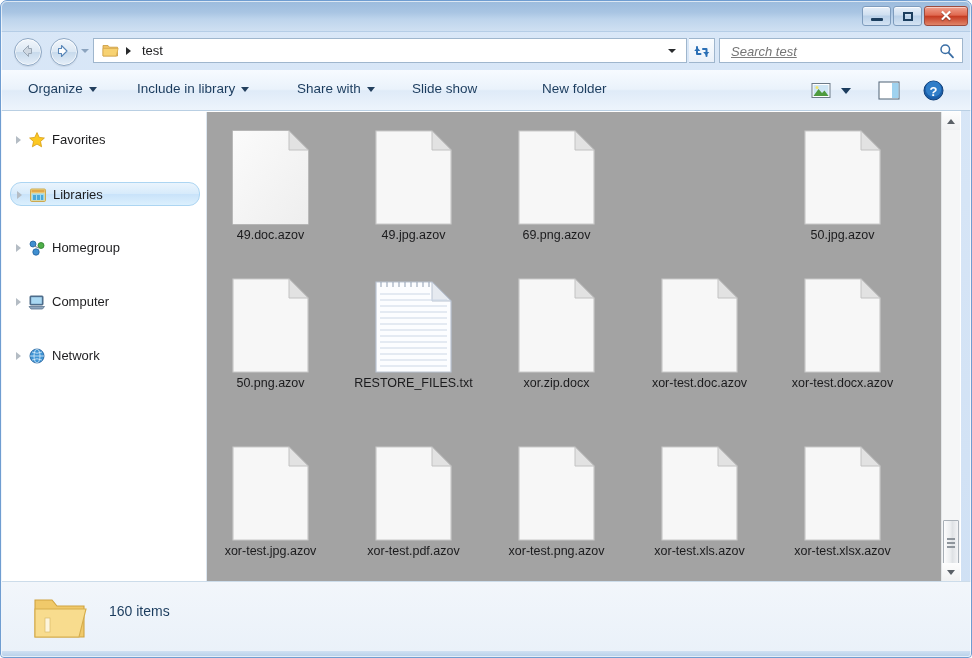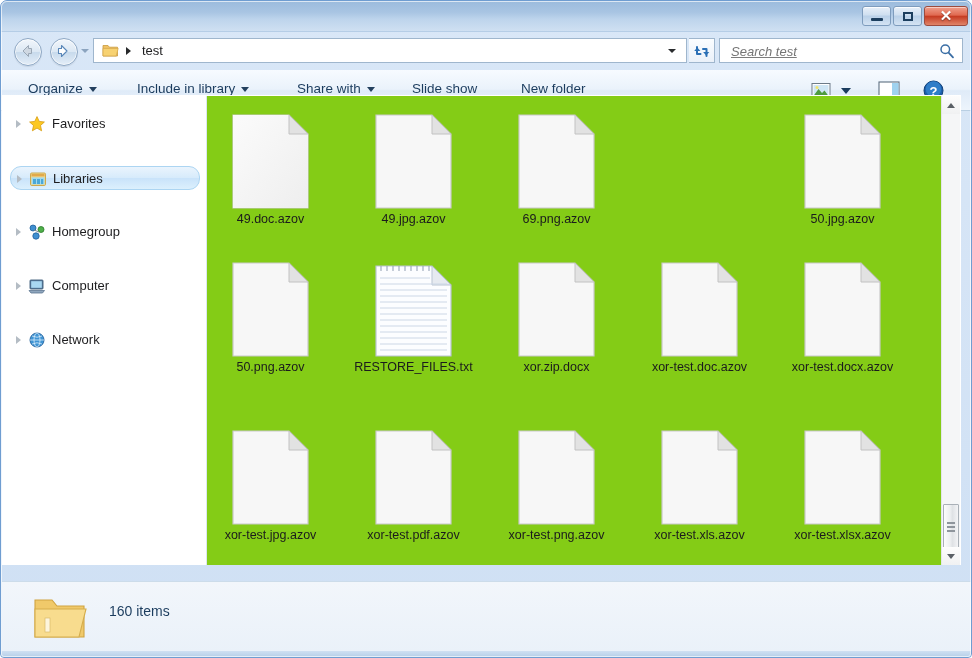--- a/index.html
+++ b/index.html
@@ -158,34 +158,34 @@
   .tbcaret {
     display: inline-block; margin-left: 6px;
     width: 0; height: 0; vertical-align: middle;
     border-left: 4px solid transparent; border-right: 4px solid transparent;
     border-top: 5px solid #24405e;
   }
   #tb-organize { left: 27px; }
   #tb-include  { left: 136px; }
   #tb-share    { left: 296px; }
   #tb-slide    { left: 411px; }
-  #tb-newfolder{ left: 520px; }
+  #tb-newfolder{ left: 541px; }
   #tb-viewicon { position: absolute; left: 810px; top: 12px; width: 20px; height: 17px; }
   #tb-viewcaret {
     position: absolute; left: 840px; top: 18px;
     width: 0; height: 0;
     border-left: 5px solid transparent; border-right: 5px solid transparent;
     border-top: 6px solid #1b3c5e;
   }
   #tb-preview { position: absolute; left: 877px; top: 11px; width: 22px; height: 19px; }
   #tb-help { position: absolute; left: 922px; top: 10px; width: 21px; height: 21px; }
 
   
   #content {
-    position: absolute; left: 1px; top: 94px;
+    position: absolute; left: 1px; top: 110px;
     width: 959px; height: 469px;
     background: #ffffff;
     border-top: 1px solid #ffffff;
   }
   #navpane {
     position: absolute; left: 0; top: 0; width: 204px; height: 469px;
     background: #ffffff;
     border-right: 1px solid #dce6f0;
     overflow: hidden;
   }
@@ -210,21 +210,21 @@
   .nav-label {
     position: absolute; left: 42px; top: 3px;
     font-size: 13px; color: #1d1d1f; line-height: 18px;
     white-space: nowrap;
   }
 
   
   #fileview {
     position: absolute; left: 205px; top: 0;
     width: 745px; height: 469px;
-    background: #84cc16;
+    background: #a3a3a3;
     overflow: hidden;
   }
   .fileitem {
     position: absolute;
     width: 127px;
     cursor: default;
   }
   .fileicon-wrap {
     position: relative;
     width: 127px; height: 102px;

